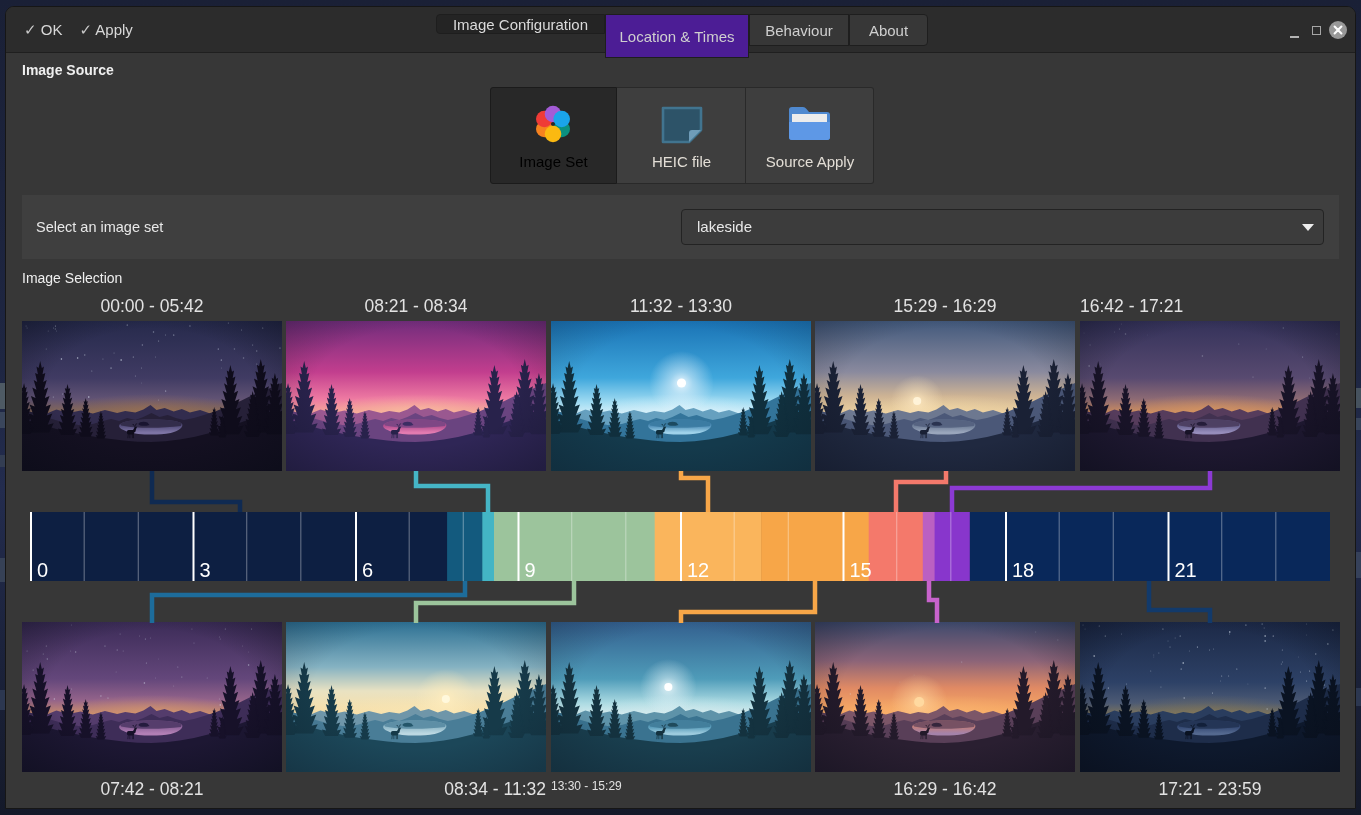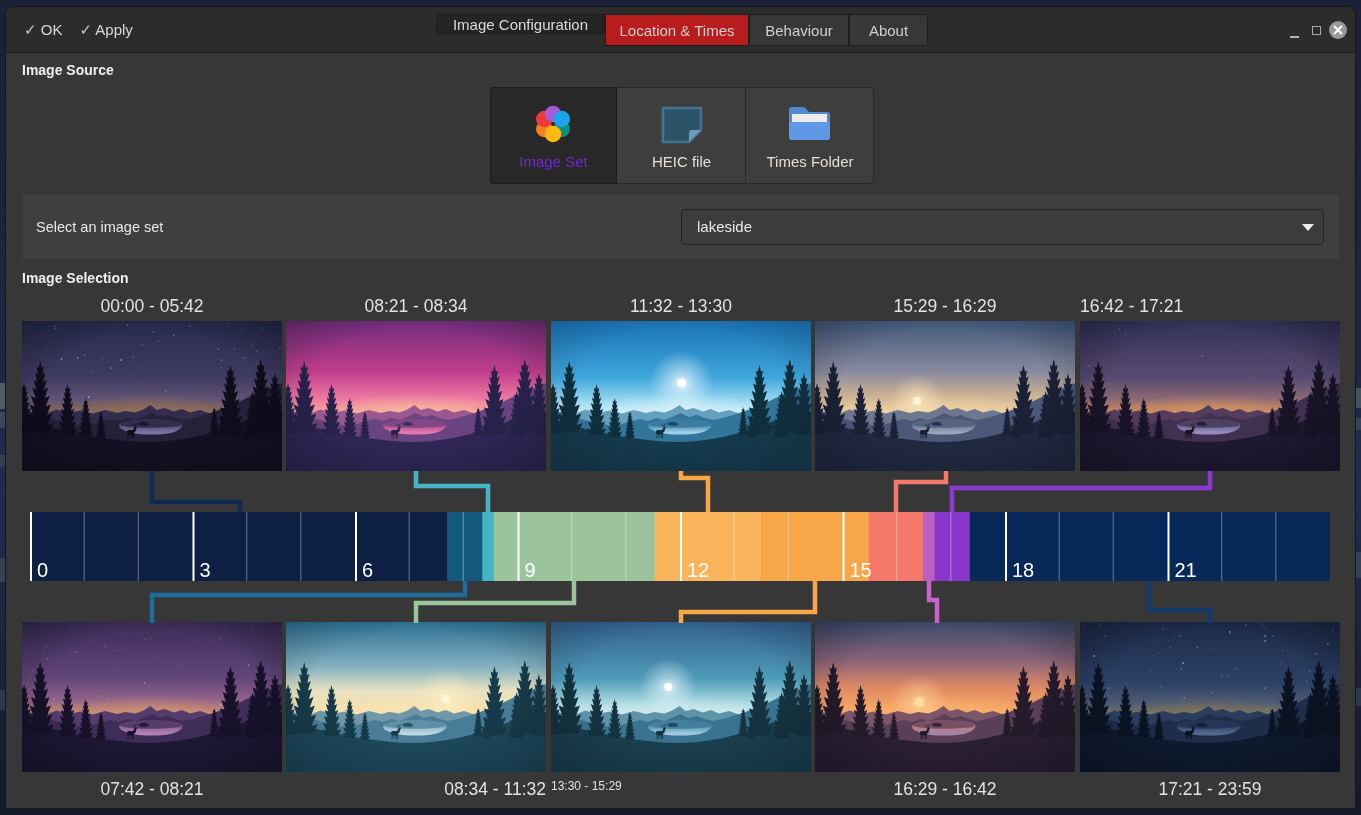--- a/index.html
+++ b/index.html
@@ -10,21 +10,21 @@
 <div class="abs" style="left:0px;top:558px;width:5px;height:24px;background:#364156"></div>
 <div class="abs" style="left:0px;top:690px;width:5px;height:20px;background:#2c3750"></div>
 <div class="abs" style="left:1356px;top:388px;width:5px;height:20px;background:#46525e"></div>
 <div class="abs" style="left:1356px;top:418px;width:5px;height:12px;background:#38445a"></div>
 <div class="abs" style="left:1356px;top:552px;width:5px;height:26px;background:#36415a"></div>
 <div class="abs" style="left:1356px;top:688px;width:5px;height:18px;background:#2c3750"></div>
 <div class="abs" style="left:5px;top:6px;width:1351px;height:803px;background:#373737;border:1px solid #161616;border-radius:9px 9px 0 0"></div>
 <div class="abs" style="left:6px;top:7px;width:1349px;height:46px;background:#2c2c2c;border-bottom:1px solid #1f1f1f;border-radius:8px 8px 0 0"></div>
 <div class="abs" style="left:24px;top:21px;font-size:15px;color:#d8d8d8"><span style="color:#c9c9c9">✓</span> OK<span style="margin-left:17px;color:#c9c9c9">✓</span> Apply</div>
 <div class="abs" style="left:436px;top:14px;width:169px;height:20px;background:#242424;border:1px solid #1e1e1e;border-radius:4px 0 0 4px;color:#dadada;font-size:15px;display:flex;align-items:center;justify-content:center">Image Configuration</div>
-<div class="abs" style="left:605px;top:14px;width:144px;height:32px;background:#b91c1c;border:1px solid #1e1e1e;color:#cfcfcf;font-size:15px;display:flex;align-items:center;justify-content:center">Location &amp; Times</div>
+<div class="abs" style="left:605px;top:14px;width:144px;height:44px;background:#4c1d95;border:1px solid #1e1e1e;color:#cfcfcf;font-size:15px;display:flex;align-items:center;justify-content:center">Location &amp; Times</div>
 <div class="abs" style="left:749px;top:14px;width:100px;height:32px;background:#373737;border:1px solid #1e1e1e;color:#cfcfcf;font-size:15px;display:flex;align-items:center;justify-content:center">Behaviour</div>
 <div class="abs" style="left:849px;top:14px;width:79px;height:32px;background:#373737;border:1px solid #1e1e1e;border-radius:0 4px 4px 0;color:#cfcfcf;font-size:15px;display:flex;align-items:center;justify-content:center">About</div>
 <div class="abs" style="left:1290px;top:36px;width:9px;height:2px;background:#b4b4b4"></div>
 <div class="abs" style="left:1312px;top:26px;width:9px;height:9px;border:1.5px solid #a6a6a6"></div>
 <div class="abs" style="left:1329px;top:21px;width:18px;height:18px;border-radius:50%;background:#989898"><svg width="18" height="18" viewBox="0 0 18 18">
       <path d="M5.6,5.6 L12.4,12.4 M12.4,5.6 L5.6,12.4" stroke="#fdfdfd" stroke-width="2.1" stroke-linecap="round"></path>
     </svg></div>
 <div class="abs" style="left:22px;top:62px;font-size:14px;font-weight:bold;color:#efefef">Image Source</div>
 <div class="abs" style="left:490px;top:87px;width:127px;height:97px;background:#282828;border:1px solid #1b1b1b;border-radius:3px 0 0 3px"></div>
 <div class="abs" style="left:617px;top:87px;width:129px;height:97px;background:#3e3e3e;border:1px solid #292929;border-left:none"></div>
@@ -39,29 +39,29 @@
   </svg>
 <svg class="abs" style="left:659px;top:105px" width="46" height="40" viewBox="0 0 46 40">
     <path d="M4,3 L42,3 L42,25 L30,37 L4,37 Z" fill="#2d5368" stroke="#41748f" stroke-width="2.6" stroke-linejoin="round"></path>
     <path d="M42,25 L30,37 L30,28 Q30,25 33,25 Z" fill="#6f9cb8"></path>
   </svg>
 <svg class="abs" style="left:787px;top:105px" width="46" height="38" viewBox="0 0 46 38">
     <path d="M2,5 Q2,2 5,2 L16,2 Q18,2 19.5,4 L22,7 L40,7 Q43,7 43,10 L43,32 Q43,35 40,35 L5,35 Q2,35 2,32 Z" fill="#4f89d0"></path>
     <rect x="5" y="9" width="35" height="8" fill="#ececec"></rect>
     <path d="M2,17 L43,17 L43,32 Q43,35 40,35 L5,35 Q2,35 2,32 Z" fill="#5e98e6"></path>
   </svg>
-<div class="abs" style="left:490px;top:153px;width:127px;text-align:center;font-size:15px;color:#6d28d9">Image Set</div>
+<div class="abs" style="left:490px;top:153px;width:127px;text-align:center;font-size:15px;color:#000000">Image Set</div>
 <div class="abs" style="left:617px;top:153px;width:129px;text-align:center;font-size:15px;color:#e3ded6">HEIC file</div>
-<div class="abs" style="left:746px;top:153px;width:128px;text-align:center;font-size:15px;color:#e3ded6">Times Folder</div>
+<div class="abs" style="left:746px;top:153px;width:128px;text-align:center;font-size:15px;color:#e3ded6">Source Apply</div>
 <div class="abs" style="left:22px;top:195px;width:1317px;height:64px;background:#3f3f3f"></div>
 <div class="abs" style="left:36px;top:219px;font-size:14.5px;color:#e8e8e8">Select an image set</div>
 <div class="abs" style="left:681px;top:209px;width:643px;height:36px;background:#3c3c3c;border:1px solid #232323;border-radius:4px"></div>
 <div class="abs" style="left:697px;top:218px;font-size:15px;color:#e8e8e8">lakeside</div>
 <div class="abs" style="left:1302px;top:224px;width:0;height:0;border-left:6px solid transparent;border-right:6px solid transparent;border-top:7px solid #ededed"></div>
-<div class="abs" style="left:22px;top:270px;font-size:14px;font-weight:bold;color:#efefef">Image Selection</div>
+<div class="abs" style="left:22px;top:270px;font-size:14px;font-weight:normal;color:#efefef">Image Selection</div>
 <div class="abs" style="left:22px;top:296px;width:260px;text-align:center;font-size:17.5px;color:#e2e2e2">00:00 - 05:42</div>
 <div class="abs" style="left:286px;top:296px;width:260px;text-align:center;font-size:17.5px;color:#e2e2e2">08:21 - 08:34</div>
 <div class="abs" style="left:551px;top:296px;width:260px;text-align:center;font-size:17.5px;color:#e2e2e2">11:32 - 13:30</div>
 <div class="abs" style="left:815px;top:296px;width:260px;text-align:center;font-size:17.5px;color:#e2e2e2">15:29 - 16:29</div>
 <div class="abs" style="left:1080px;top:296px;width:260px;text-align:left;font-size:17.5px;color:#e2e2e2">16:42 - 17:21</div>
 <svg width="260" height="150" viewBox="0 0 257 150" preserveAspectRatio="none" style="position:absolute;left:22px;top:321px;display:block">
     <defs>
       <linearGradient id="sk0" x1="0" y1="0" x2="0" y2="1">
         <stop offset="0" stop-color="#262a4c"></stop>
         <stop offset="0.38" stop-color="#403b63"></stop>

